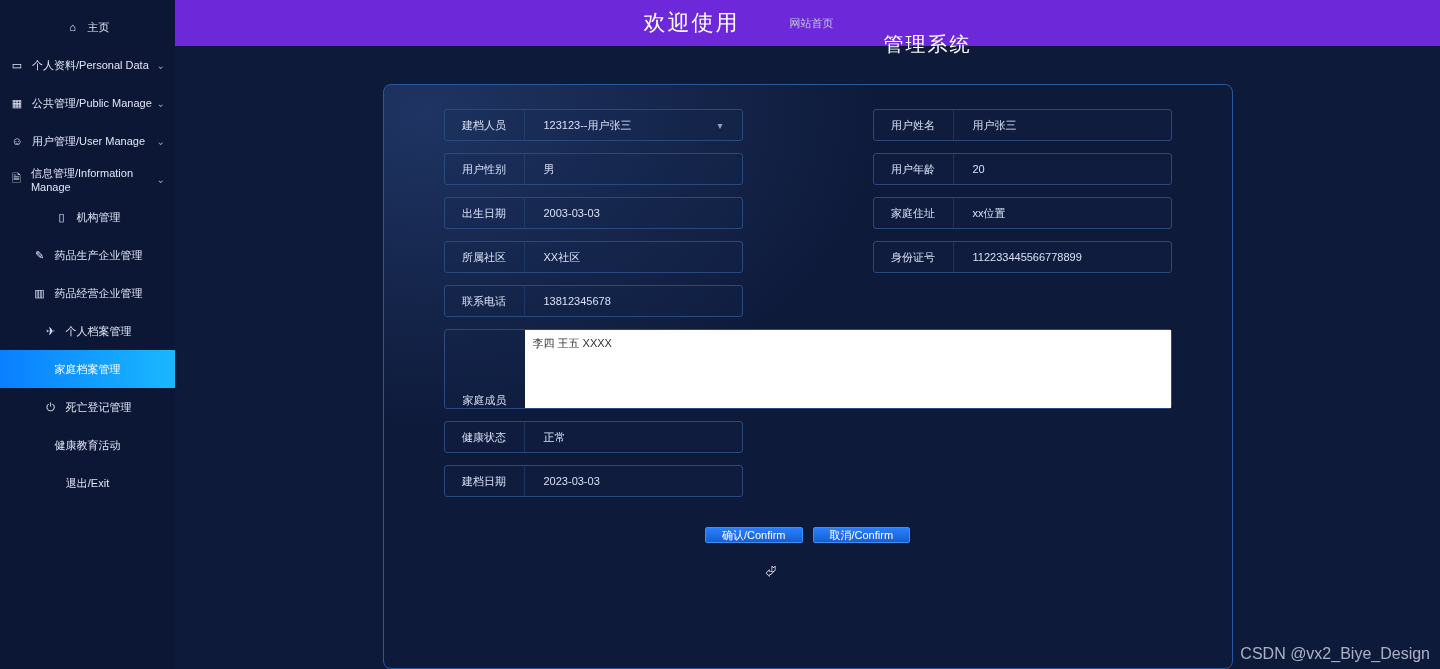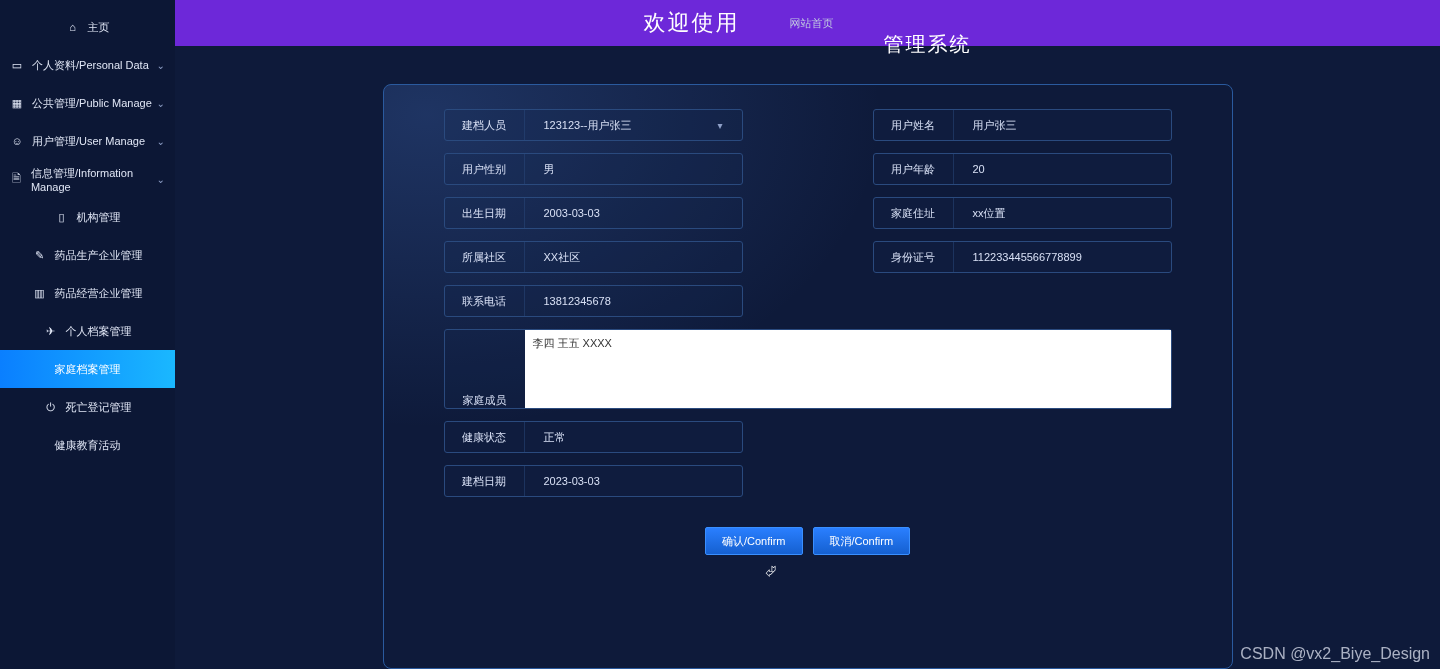--- a/index.html
+++ b/index.html
@@ -117,21 +117,21 @@
       font-family: Liberation Sans, sans-serif;
     }
     .btn-row {
       grid-column: 1 / -1;
       display: flex;
       justify-content: center;
       gap: 10px;
       margin-top: 18px;
     }
     .btn {
-      height: 28px;
+      height: 16px;
       padding: 0 16px;
       font-size: 11px;
       color: #fff;
       border: 1px solid #3a8fff;
       background: linear-gradient(180deg, #2a7fff, #1560d0);
       cursor: pointer;
       display: flex;
       align-items: center;
       border-radius: 2px;
     }
@@ -202,20 +202,23 @@
     <div class="sb-item center active">
       <span>家庭档案管理</span>
     </div>
     <div class="sb-item center">
       <span class="sb-icon">⏻</span>
       <span>死亡登记管理</span>
     </div>
     <div class="sb-item center">
       <span>健康教育活动</span>
     </div>
+    <div class="sb-item center">
+      <span>退出/Exit</span>
+    </div>
   </aside>
 
   <main class="main">
     <div class="topbar">
       <span class="welcome">欢迎使用</span>
       <span class="link">网站首页</span>
       <span class="sysname">管理系统</span>
     </div>
 
     <div class="content">

